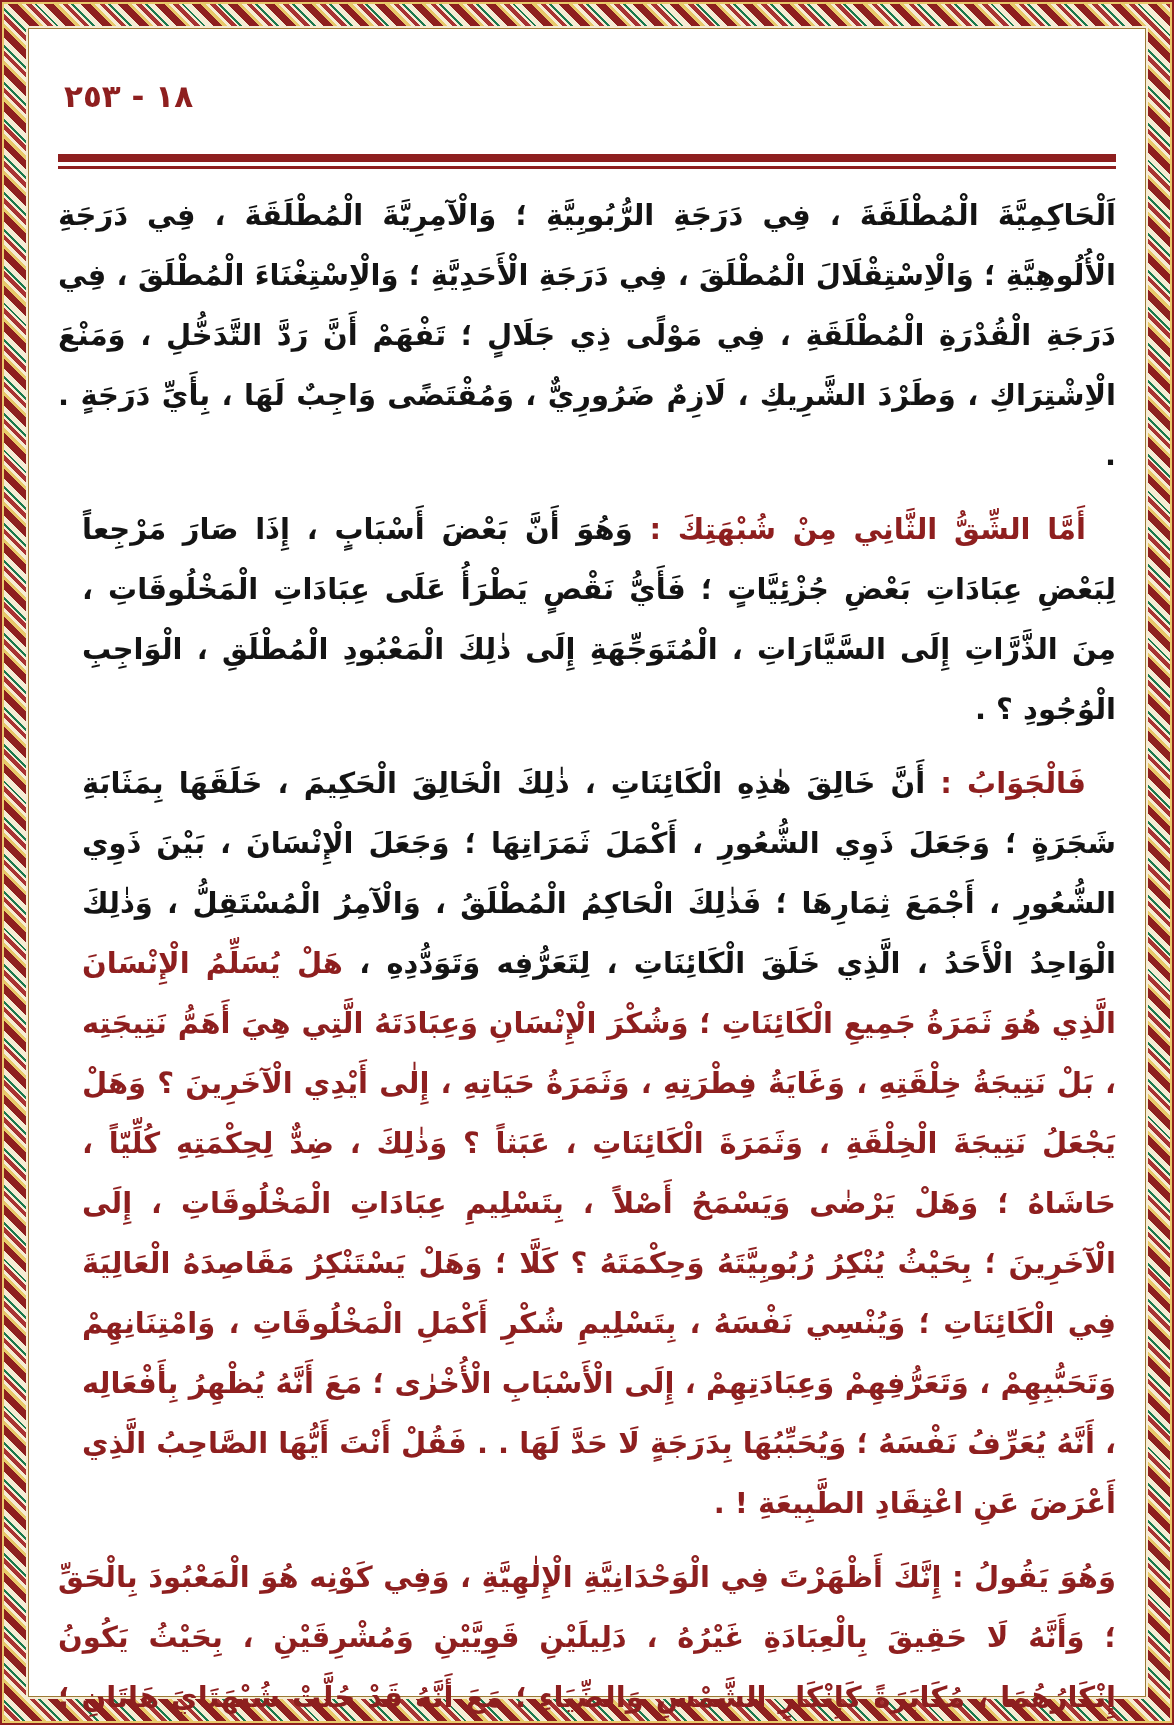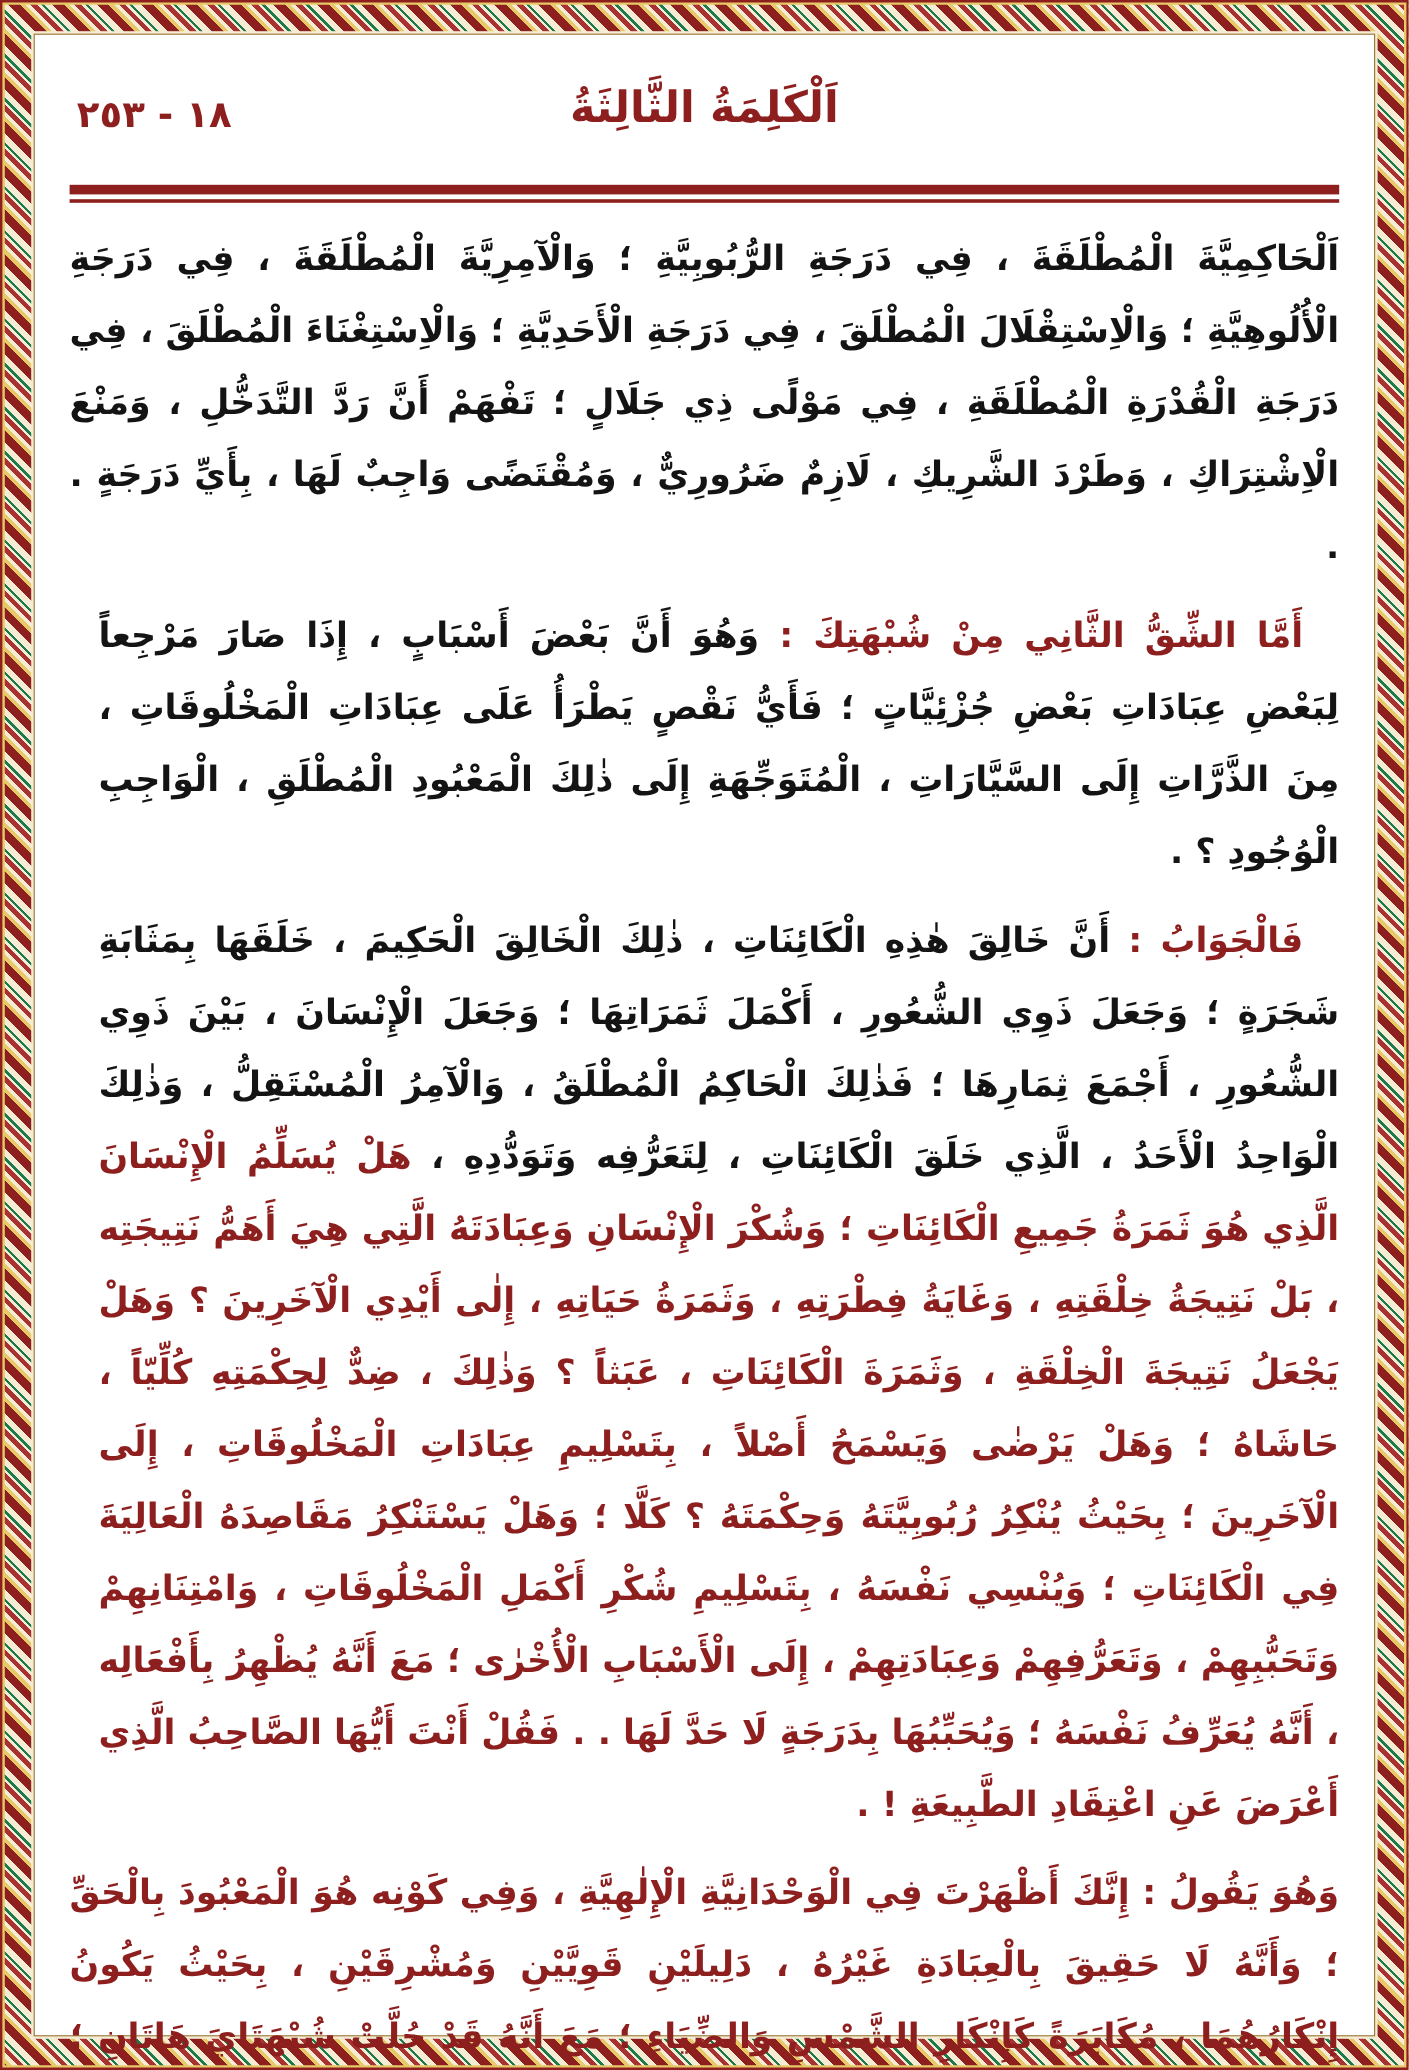--- a/index.html
+++ b/index.html
@@ -49,21 +49,20 @@
 <body>
 
 <div class="page">
   <div class="frame"></div>
   <div class="sheet"></div>
 
   <div class="content">
 
     <div class="header">
       <div class="page-num">١٨ - ٢٥٣</div>
-      <div class="page-title">اَلْكَلِمَةُ الثَّالِثَةُ</div>
     </div>
 
     <div class="rule-thick"></div>
     <div class="rule-thin"></div>
 
     <div class="body-text">
       <p><span class="seg-black">اَلْحَاكِمِيَّةَ الْمُطْلَقَةَ ، فِي دَرَجَةِ الرُّبُوبِيَّةِ ؛ وَالْآمِرِيَّةَ الْمُطْلَقَةَ ، فِي دَرَجَةِ الْأُلُوهِيَّةِ ؛ وَالْاِسْتِقْلَالَ الْمُطْلَقَ ، فِي دَرَجَةِ الْأَحَدِيَّةِ ؛ وَالْاِسْتِغْنَاءَ الْمُطْلَقَ ، فِي دَرَجَةِ الْقُدْرَةِ الْمُطْلَقَةِ ، فِي مَوْلًى ذِي جَلَالٍ ؛ تَفْهَمْ أَنَّ رَدَّ التَّدَخُّلِ ، وَمَنْعَ الْاِشْتِرَاكِ ، وَطَرْدَ الشَّرِيكِ ، لَازِمٌ ضَرُورِيٌّ ، وَمُقْتَضًى وَاجِبٌ لَهَا ، بِأَيِّ دَرَجَةٍ . .</span></p>
       <p class="indent"><span class="seg-red">أَمَّا الشِّقُّ الثَّانِي مِنْ شُبْهَتِكَ : </span><span class="seg-black">وَهُوَ أَنَّ بَعْضَ أَسْبَابٍ ، إِذَا صَارَ مَرْجِعاً لِبَعْضِ عِبَادَاتِ بَعْضِ جُزْئِيَّاتٍ ؛ فَأَيُّ نَقْصٍ يَطْرَأُ عَلَى عِبَادَاتِ الْمَخْلُوقَاتِ ، مِنَ الذَّرَّاتِ إِلَى السَّيَّارَاتِ ، الْمُتَوَجِّهَةِ إِلَى ذٰلِكَ الْمَعْبُودِ الْمُطْلَقِ ، الْوَاجِبِ الْوُجُودِ ؟ .</span></p>
       <p class="indent"><span class="seg-red">فَالْجَوَابُ : </span><span class="seg-black">أَنَّ خَالِقَ هٰذِهِ الْكَائِنَاتِ ، ذٰلِكَ الْخَالِقَ الْحَكِيمَ ، خَلَقَهَا بِمَثَابَةِ شَجَرَةٍ ؛ وَجَعَلَ ذَوِي الشُّعُورِ ، أَكْمَلَ ثَمَرَاتِهَا ؛ وَجَعَلَ الْإِنْسَانَ ، بَيْنَ ذَوِي الشُّعُورِ ، أَجْمَعَ ثِمَارِهَا ؛ فَذٰلِكَ الْحَاكِمُ الْمُطْلَقُ ، وَالْآمِرُ الْمُسْتَقِلُّ ، وَذٰلِكَ الْوَاحِدُ الْأَحَدُ ، الَّذِي خَلَقَ الْكَائِنَاتِ ، لِتَعَرُّفِه وَتَوَدُّدِهِ ، </span><span class="seg-red">هَلْ يُسَلِّمُ الْإِنْسَانَ الَّذِي هُوَ ثَمَرَةُ جَمِيعِ الْكَائِنَاتِ ؛ وَشُكْرَ الْإِنْسَانِ وَعِبَادَتَهُ الَّتِي هِيَ أَهَمُّ نَتِيجَتِه ، بَلْ نَتِيجَةُ خِلْقَتِهِ ، وَغَايَةُ فِطْرَتِهِ ، وَثَمَرَةُ حَيَاتِهِ ، إِلٰى أَيْدِي الْآخَرِينَ ؟ وَهَلْ يَجْعَلُ نَتِيجَةَ الْخِلْقَةِ ، وَثَمَرَةَ الْكَائِنَاتِ ، عَبَثاً ؟ وَذٰلِكَ ، ضِدٌّ لِحِكْمَتِهِ كُلِّيّاً ، حَاشَاهُ ؛ وَهَلْ يَرْضٰى وَيَسْمَحُ أَصْلاً ، بِتَسْلِيمِ عِبَادَاتِ الْمَخْلُوقَاتِ ، إِلَى الْآخَرِينَ ؛ بِحَيْثُ يُنْكِرُ رُبُوبِيَّتَهُ وَحِكْمَتَهُ ؟ كَلَّا ؛ وَهَلْ يَسْتَنْكِرُ مَقَاصِدَهُ الْعَالِيَةَ فِي الْكَائِنَاتِ ؛ وَيُنْسِي نَفْسَهُ ، بِتَسْلِيمِ شُكْرِ أَكْمَلِ الْمَخْلُوقَاتِ ، وَامْتِنَانِهِمْ وَتَحَبُّبِهِمْ ، وَتَعَرُّفِهِمْ وَعِبَادَتِهِمْ ، إِلَى الْأَسْبَابِ الْأُخْرٰى ؛ مَعَ أَنَّهُ يُظْهِرُ بِأَفْعَالِه ، أَنَّهُ يُعَرِّفُ نَفْسَهُ ؛ وَيُحَبِّبُهَا بِدَرَجَةٍ لَا حَدَّ لَهَا . . فَقُلْ أَنْتَ أَيُّهَا الصَّاحِبُ الَّذِي أَعْرَضَ عَنِ اعْتِقَادِ الطَّبِيعَةِ ! .</span></p>
       <p class="center-last"><span class="seg-red">وَهُوَ يَقُولُ : إِنَّكَ أَظْهَرْتَ فِي الْوَحْدَانِيَّةِ الْإِلٰهِيَّةِ ، وَفِي كَوْنِه هُوَ الْمَعْبُودَ بِالْحَقِّ ؛ وَأَنَّهُ لَا حَقِيقَ بِالْعِبَادَةِ غَيْرُهُ ، دَلِيلَيْنِ قَوِيَّيْنِ وَمُشْرِقَيْنِ ، بِحَيْثُ يَكُونُ إِنْكَارُهُمَا ، مُكَابَرَةً كَإِنْكَارِ الشَّمْسِ وَالضِّيَاءِ ؛ مَعَ أَنَّهُ قَدْ حُلَّتْ شُبْهَتَايَ هَاتَانِ ؛ وَالْحَمْدُ لِلّٰهِ . .</span></p>

